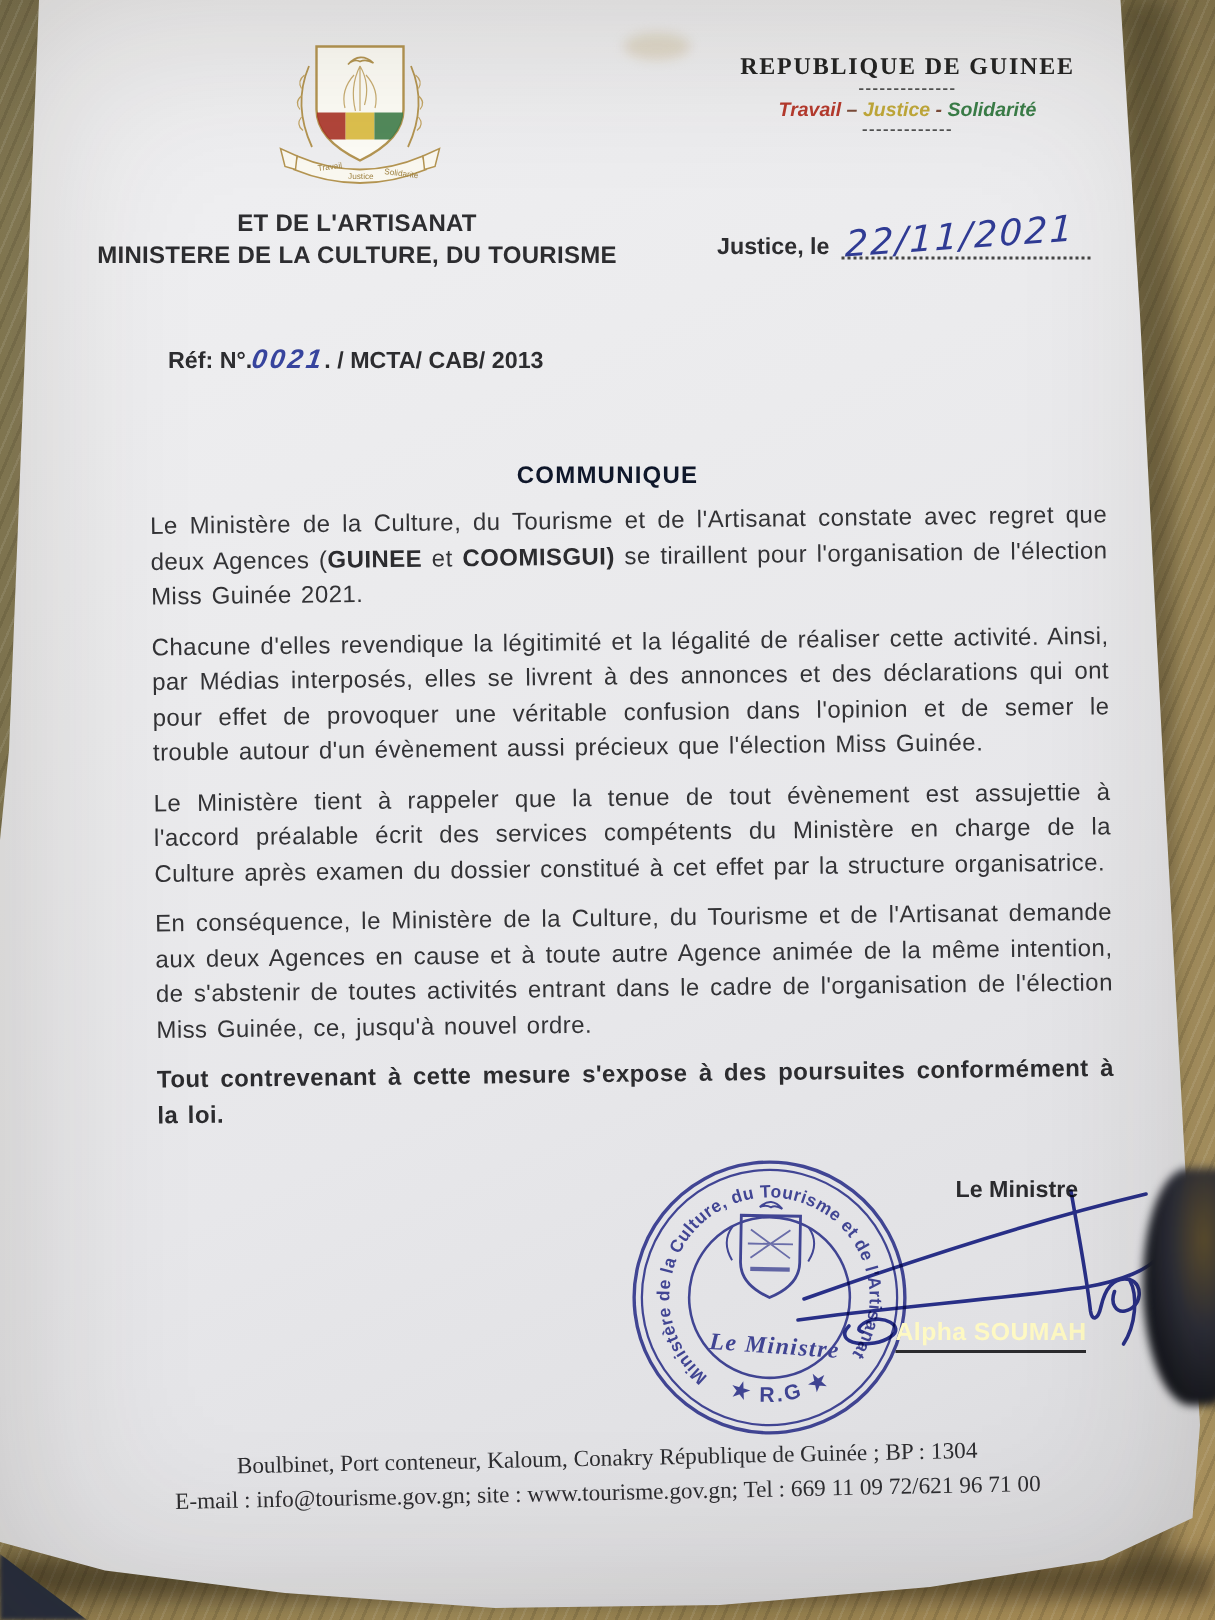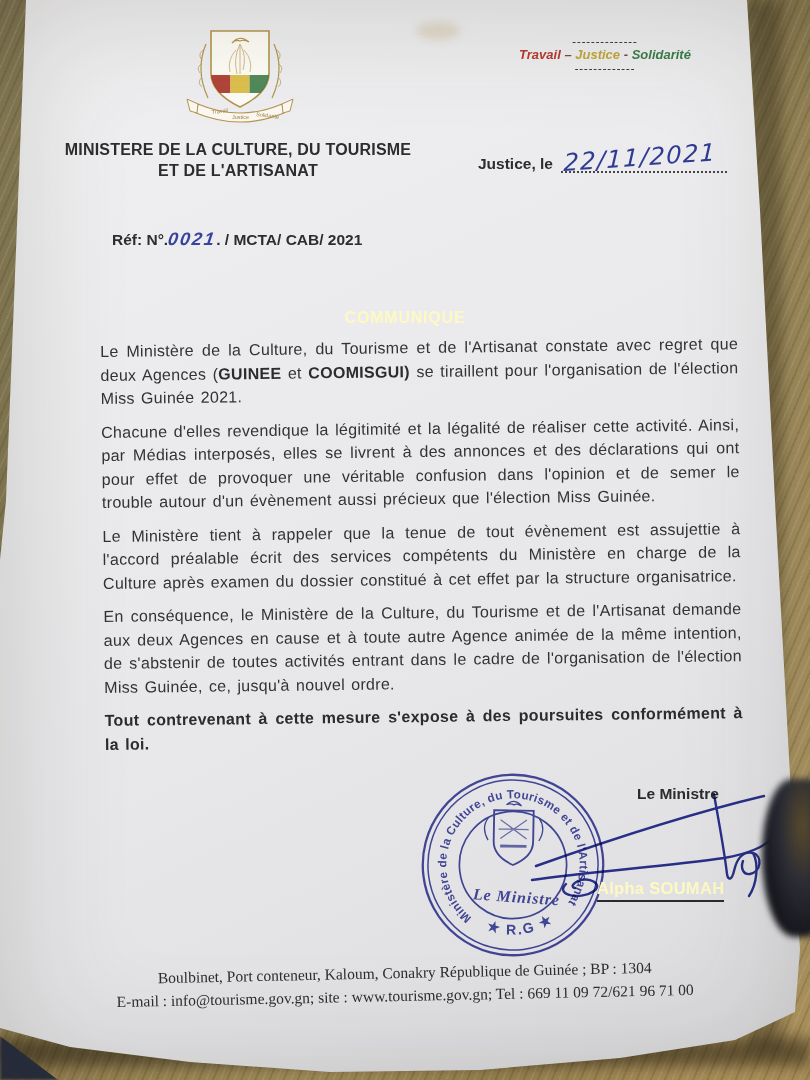--- a/index.html
+++ b/index.html
@@ -57,21 +57,21 @@
   .hand-date { position:absolute; left:2px; bottom:1px; font-size:24px; font-weight:normal;
     color:#33409f; font-style:italic; letter-spacing:1.5px; font-family:"DejaVu Sans", sans-serif;
     transform:rotate(-4deg) skewX(-6deg); transform-origin:0 100%; mix-blend-mode:multiply; }
 
   .ref-line { left:112px; top:229px; font-weight:bold; font-size:15.5px; color:#2d2d30; }
   .ref-number { color:#3b49a8; font-size:18px; font-style:italic; letter-spacing:2px;
     display:inline-block; transform:skewX(-8deg); mix-blend-mode:multiply; }
 
   
   .doc-title { left:0; top:309px; width:810px; text-align:center; font-weight:bold;
-    font-size:16px; letter-spacing:.8px; color:#fef9c3; }
+    font-size:16px; letter-spacing:.8px; color:#0f172a; }
   .doc-body { left:100px; top:340px; width:638px; font-size:16px; line-height:23.5px;
     text-align:justify; color:#333336; letter-spacing:.3px; word-spacing:1.5px;
     transform:rotate(-.7deg); transform-origin:0 0; }
   .doc-body p { margin:0 0 10px 0; }
   .doc-body .b, .doc-body p.bold { font-weight:bold; color:#2c2c2f; }
 
   
   .sig-title { left:637px; top:785px; font-weight:bold; font-size:15.5px; color:#2b2b2e; }
   .sig-svg { left:528px; top:786px; width:250px; height:112px; mix-blend-mode:multiply; }
   .sig-name { left:597px; top:879px; font-weight:bold; font-size:16.5px; letter-spacing:.3px;
@@ -123,46 +123,47 @@
     <path d="M36,28 q -11,26 2,54 M104,28 q 11,26 -2,54" fill="none" stroke="#b49552" stroke-width="1.2"></path>
     <path d="M33,34 q -5,4 -2,9 M31,48 q -5,4 -1,9 M31,62 q -4,5 1,9 M107,34 q 5,4 2,9 M109,48 q 5,4 1,9 M109,62 q 4,5 -1,9" fill="none" stroke="#c2a463" stroke-width=".8"></path>
     <path d="M28,88 Q 70,106 112,88 L 114,97 Q 70,115 26,97 Z" fill="#faf8f0" stroke="#b49552" stroke-width="1.2"></path>
     <path d="M28,88 l -11,-5 l 3,12 l 7,2 z M112,88 l 11,-5 l -3,12 l -7,2 z" fill="#faf8f0" stroke="#b49552" stroke-width="1"></path>
     <text x="42" y="98" font-size="5.5" fill="#a08445" transform="rotate(-7 42 98)">Travail</text>
     <text x="62" y="103" font-size="5.5" fill="#a08445">Justice</text>
     <text x="86" y="100" font-size="5.5" fill="#a08445" transform="rotate(7 86 100)">Solidarité</text>
   </svg>
 
   <div class="abs republic-block">
+    <div class="republic-title">REPUBLIQUE DE GUINEE</div>
     <div class="divider">--------------</div>
     <div class="motto">
       <span class="red">Travail</span>
       <span class="dash">–</span>
       <span class="yellow">Justice</span>
       <span class="dash">-</span>
       <span class="green">Solidarité</span>
     </div>
     <div class="divider">-------------</div>
   </div>
 
   <div class="abs ministry-block">
+    <div>ET DE L'ARTISANAT</div>
     <div>MINISTERE DE LA CULTURE, DU TOURISME</div>
-    <div>ET DE L'ARTISANAT</div>
   </div>
 
   <div class="abs dateline">
     <span>Justice, le</span>
     <span class="date-wrap">
       <span class="date-dots"></span>
       <span class="hand-date">22/11/2021</span>
     </span>
   </div>
 
   <div class="abs ref-line">
-    <span>Réf: N°.</span><span class="ref-number">0021</span><span>. / MCTA/ CAB/ 2021</span>
+    <span>Réf: N°.</span><span class="ref-number">0021</span><span>. / MCTA/ CAB/ 2013</span>
   </div>
 
   <div class="abs doc-title">COMMUNIQUE</div>
 
   <div class="abs doc-body">
     <p><span>Le Ministère de la Culture, du Tourisme et de l'Artisanat constate avec regret que deux Agences (</span><span class="b">GUINEE</span><span> et </span><span class="b">COOMISGUI)</span><span> se tiraillent pour l'organisation de l'élection Miss Guinée 2021.</span></p>
     <p>Chacune d'elles revendique la légitimité et la légalité de réaliser cette activité. Ainsi, par Médias interposés, elles se livrent à des annonces et des déclarations qui ont pour effet de provoquer une véritable confusion dans l'opinion et de semer le trouble autour d'un évènement aussi précieux que l'élection Miss Guinée.</p>
     <p>Le Ministère tient à rappeler que la tenue de tout évènement est assujettie à l'accord préalable écrit des services compétents du Ministère en charge de la Culture après examen du dossier constitué à cet effet par la structure organisatrice.</p>
     <p>En conséquence, le Ministère de la Culture, du Tourisme et de l'Artisanat demande aux deux Agences en cause et à toute autre Agence animée de la même intention, de s'abstenir de toutes activités entrant dans le cadre de l'organisation de l'élection Miss Guinée, ce, jusqu'à nouvel ordre.</p>
     <p class="bold">Tout contrevenant à cette mesure s'expose à des poursuites conformément à la loi.</p>

